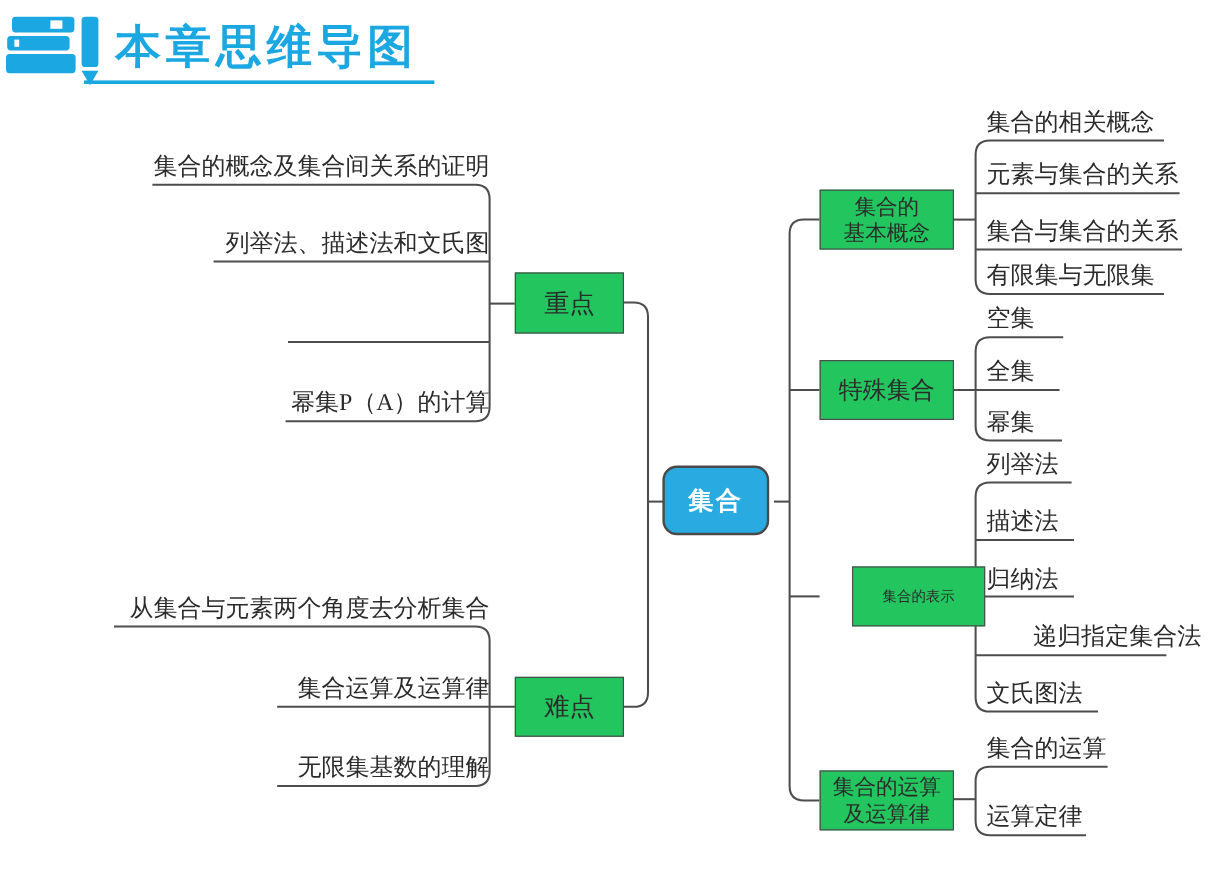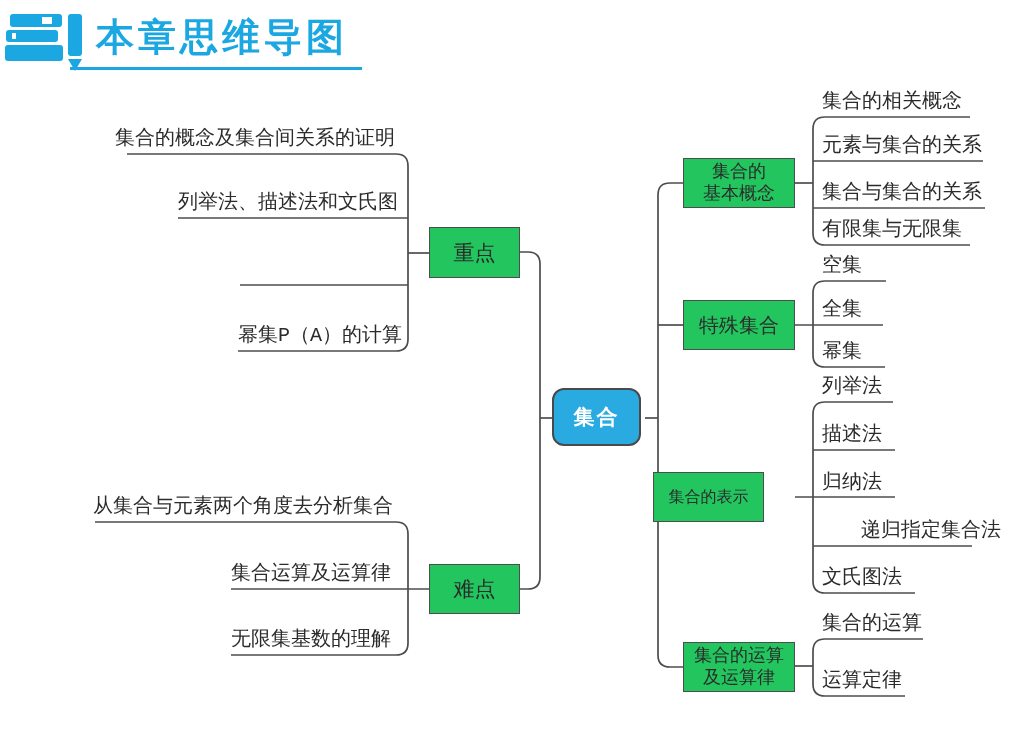--- a/index.html
+++ b/index.html
@@ -3,21 +3,21 @@
 <meta charset="utf-8">
 <style>
   :root{
     --accent:#1ba7e1;
     --center-fill:#29abe2;
     --line:#4d4d4d;
     --ink:#2b2b2b;
   }
   html,body{margin:0;padding:0;background:#fff;}
   body{font-family:"Liberation Serif","DejaVu Serif",serif;}
-  #canvas{position:relative;width:1024px;height:735px;background:#fff;overflow:hidden;font-family:Liberation Mono, monospace;}
+  #canvas{position:relative;width:1024px;height:735px;background:#fff;overflow:hidden;}
 
   
   #header-title{
     position:absolute;left:96px;top:16px;height:48px;
     font-size:38px;font-weight:bold;color:var(--accent);
     letter-spacing:4px;white-space:nowrap;line-height:48px;
   }
   #header-underline{
     position:absolute;left:70px;top:67px;width:292px;height:3px;
     background:var(--accent);
@@ -39,21 +39,21 @@
   .node.root{
     background:var(--center-fill);color:#fff;font-weight:bold;
     font-size:21px;border:2px solid #4a4a4a;letter-spacing:2px;
   }
 
   
   .leaf{
     position:absolute;height:24px;line-height:24px;
     font-size:20px;color:var(--ink);white-space:nowrap;
   }
-  .leaf-l{text-align:left;}
+  .leaf-l{text-align:right;}
   .leaf-r{text-align:left;padding-left:9px;width:200px;}
 </style>
 </head>
 <body>
 
 <div id="canvas">
 
   <svg id="header-icon" viewBox="0 0 86 66">
     <rect x="6" y="8" width="52" height="13" rx="3" fill="var(--accent)"></rect>
     <rect x="38" y="11" width="10" height="7" fill="#ffffff"></rect>
@@ -113,21 +113,21 @@
     <span>难点</span>
   </div>
 
   <div class="node two" style="left:683px;top:158px;width:112px;height:50px;">
     <span>集合的</span>
     <span>基本概念</span>
   </div>
   <div class="node" style="left:683px;top:300px;width:112px;height:50px;font-size:20px;">
     <span>特殊集合</span>
   </div>
-  <div class="node" style="left:653px;top:472px;width:111px;height:50px;font-size:16px;">
+  <div class="node" style="left:710px;top:472px;width:111px;height:50px;font-size:12px;">
     <span>集合的表示</span>
   </div>
   <div class="node two" style="left:683px;top:642px;width:112px;height:50px;">
     <span>集合的运算</span>
     <span>及运算律</span>
   </div>
 
   <div class="leaf leaf-l" style="left:115px;top:127px;width:293px;">集合的概念及集合间关系的证明</div>
   <div class="leaf leaf-l" style="left:178px;top:191px;width:230px;">列举法、描述法和文氏图</div>
   <div class="leaf leaf-l" style="left:238px;top:324px;width:170px;">幂集P（A）的计算</div>

